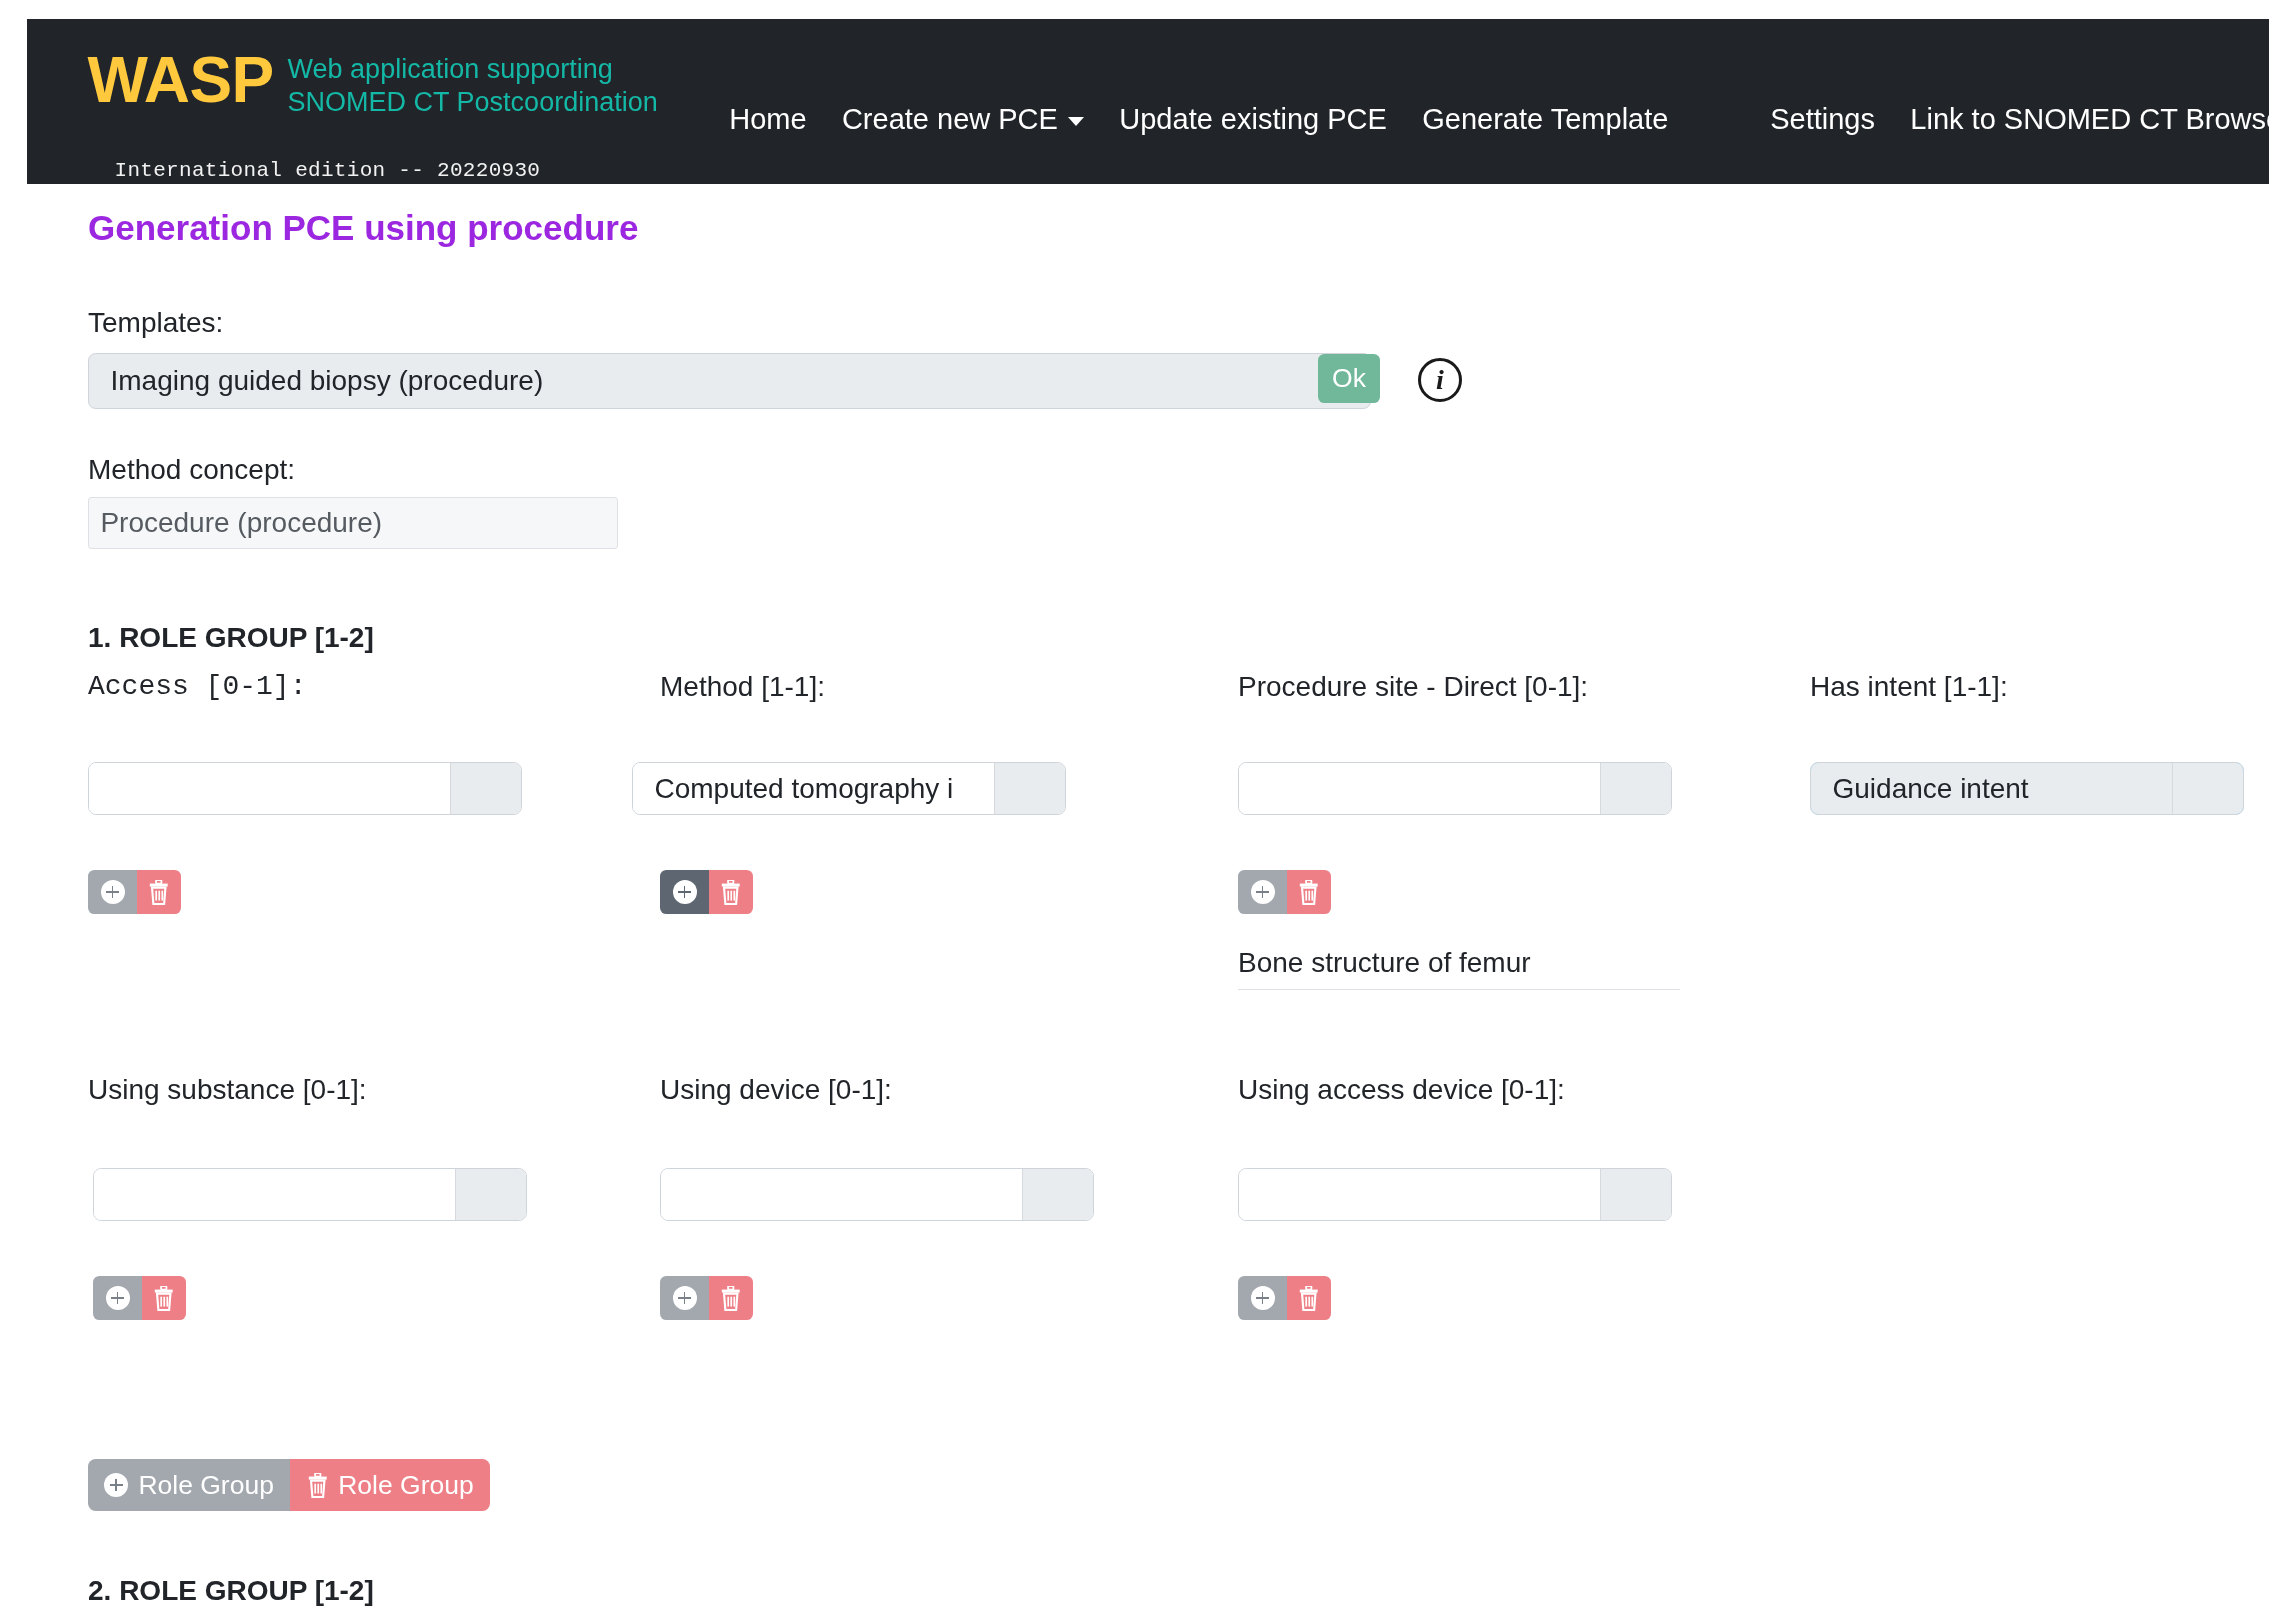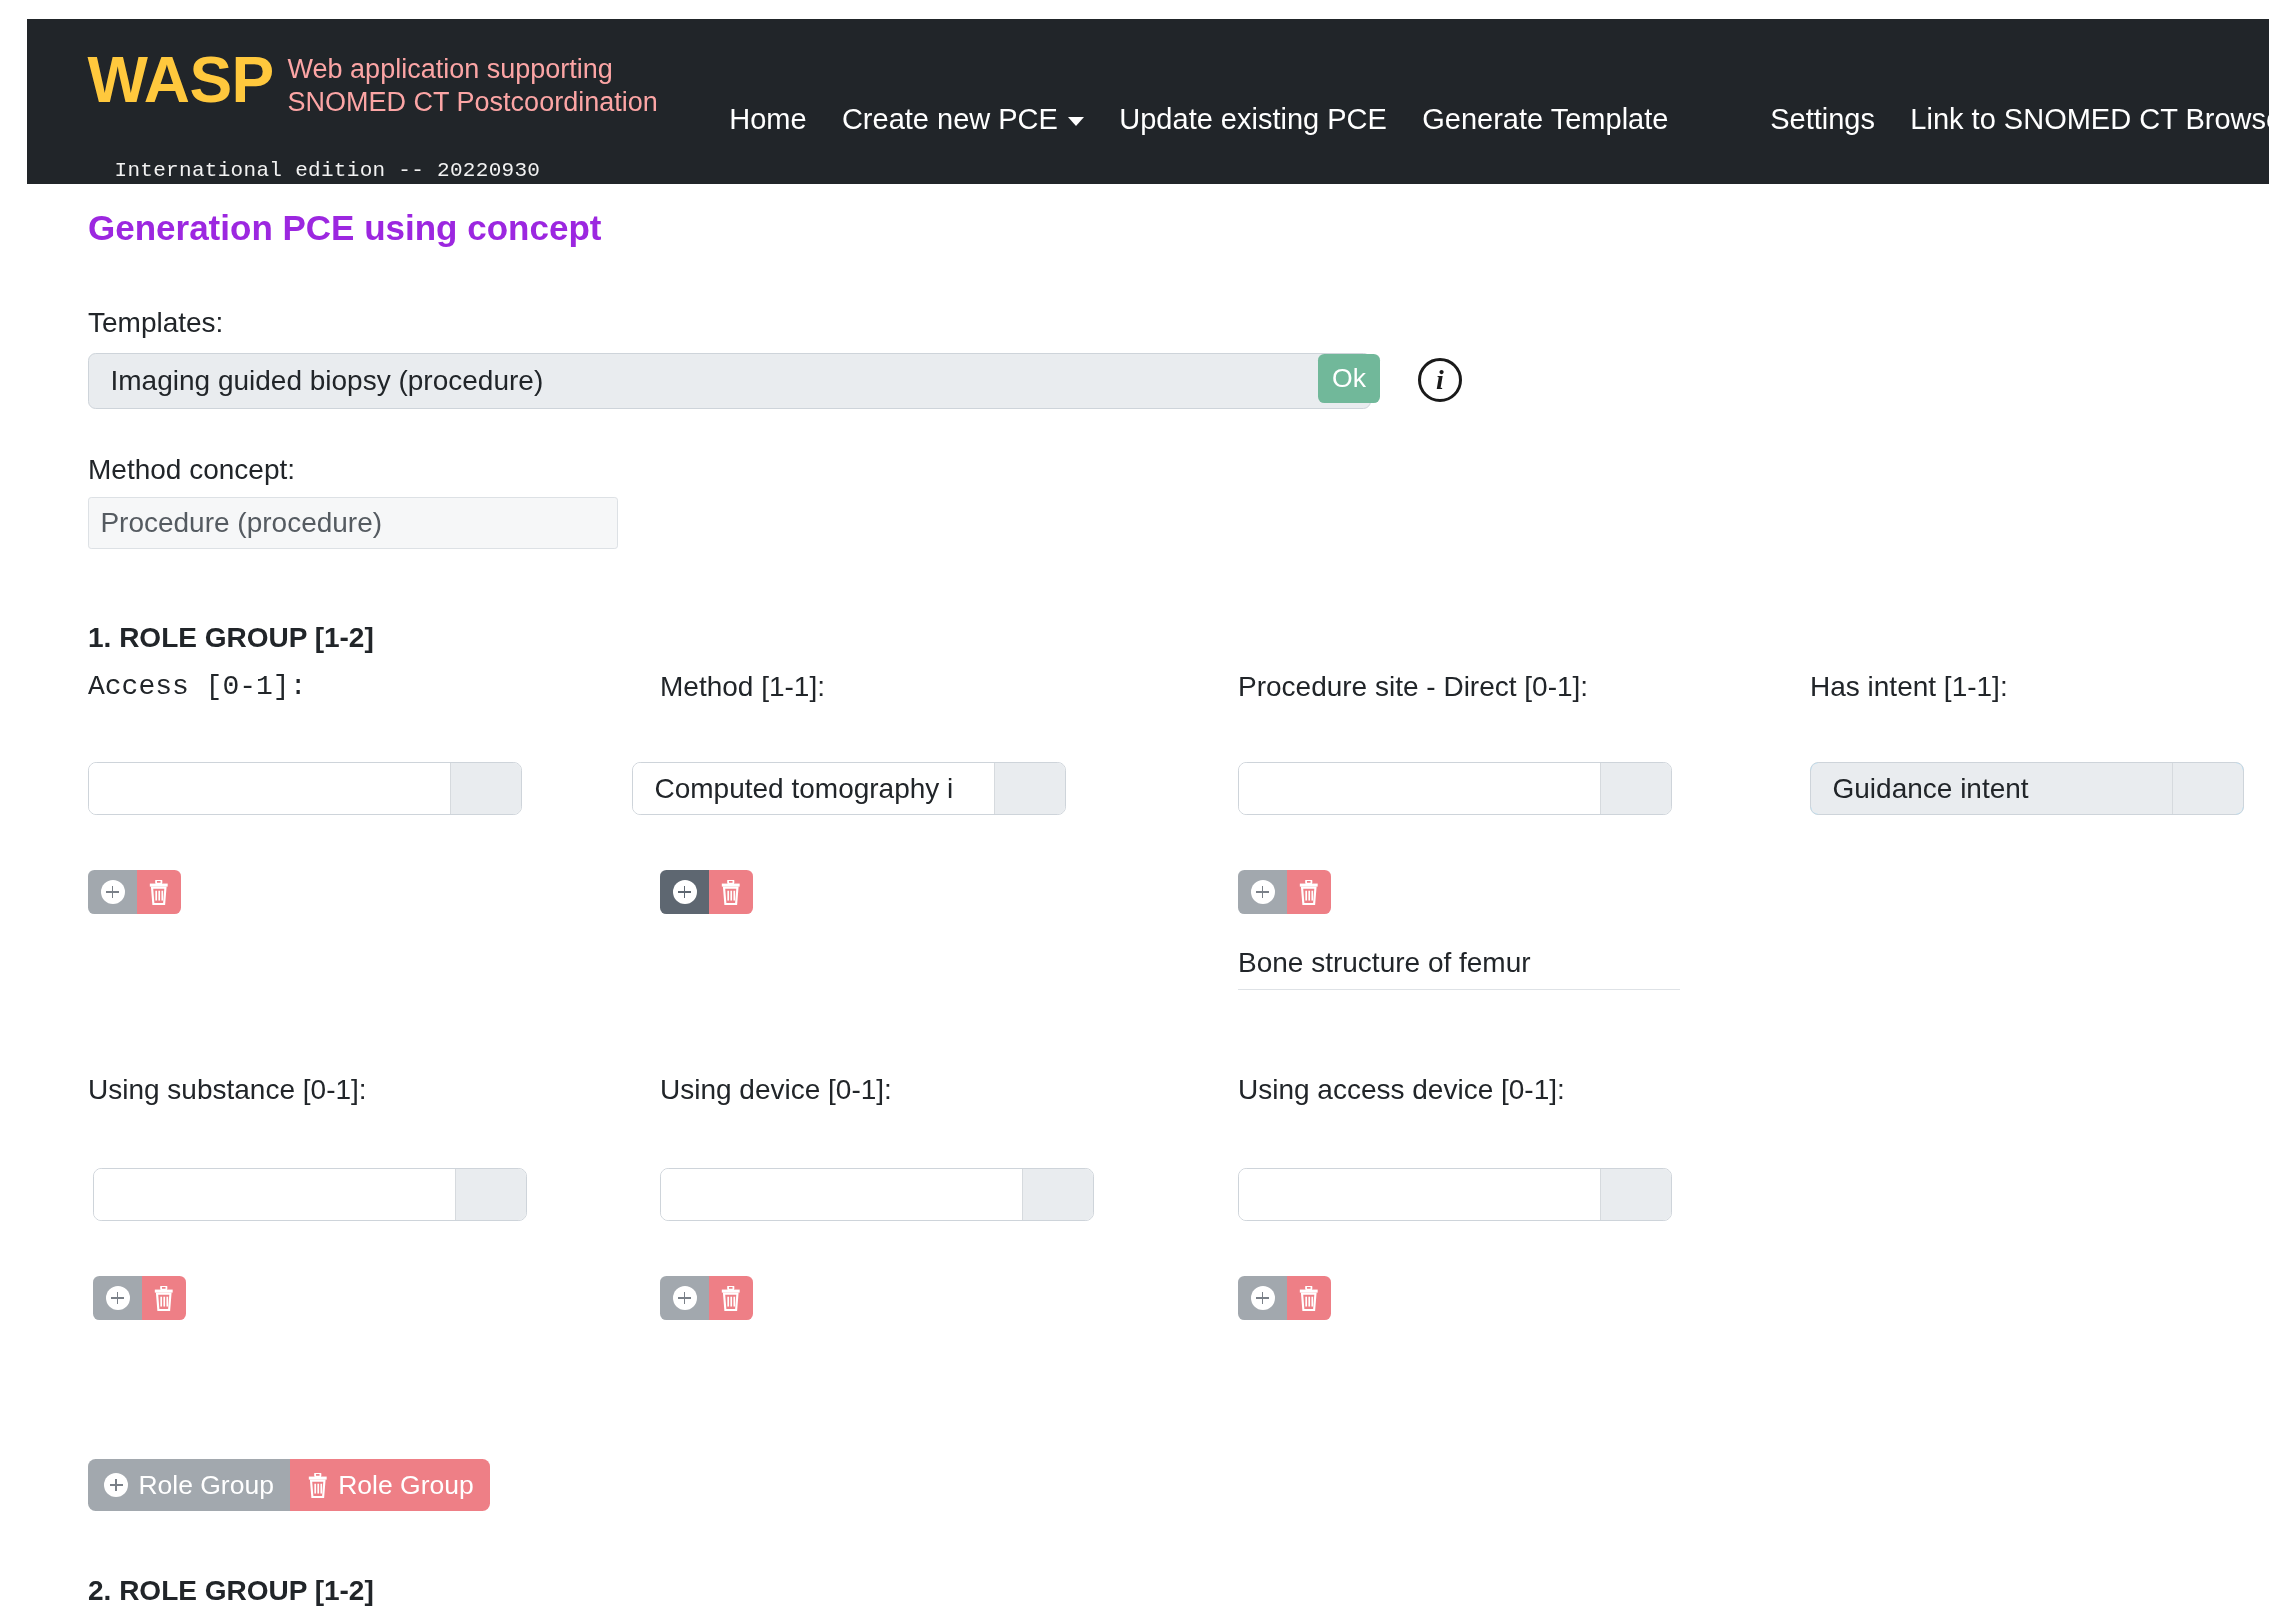--- a/index.html
+++ b/index.html
@@ -32,21 +32,21 @@
   }
   .brand-wasp {
     color: #FFC83D;
     font-size: 64px;
     font-weight: bold;
     letter-spacing: -0.6px;
     line-height: 1;
     margin-right: 14px;
   }
   .brand-sub {
-    color: #fca5a5;
+    color: #14b8a6;
     font-size: 27px;
     line-height: 1.22;
     padding-top: 5px;
     white-space: nowrap;
   }
   .brand-edition {
     position: absolute;
     left: 88px; top: 140px;
     color: #f2f2f2;
     font-family: "Liberation Mono", monospace;
@@ -304,21 +304,21 @@
     <div class="nav-link">Update existing PCE</div>
     <div class="nav-link">Generate Template</div>
   </div>
 
   <div class="nav-right">
     <div class="nav-link">Settings</div>
     <div class="nav-link">Link to SNOMED CT Browser</div>
   </div>
 </div>
 
-<div class="page-title">Generation PCE using concept</div>
+<div class="page-title">Generation PCE using procedure</div>
 
 <div class="lbl" style="left:88px; top:307px;">Templates:</div>
 <div class="tpl-select">Imaging guided biopsy (procedure)</div>
 <div class="ok-btn">Ok</div>
 <div class="info-icon">i</div>
 
 <div class="lbl" style="left:88px; top:454px;">Method concept:</div>
 <div class="focus-box">Procedure (procedure)</div>
 
 <div class="lbl-bold" style="left:88px; top:622px;">1. ROLE GROUP [1-2]</div>

